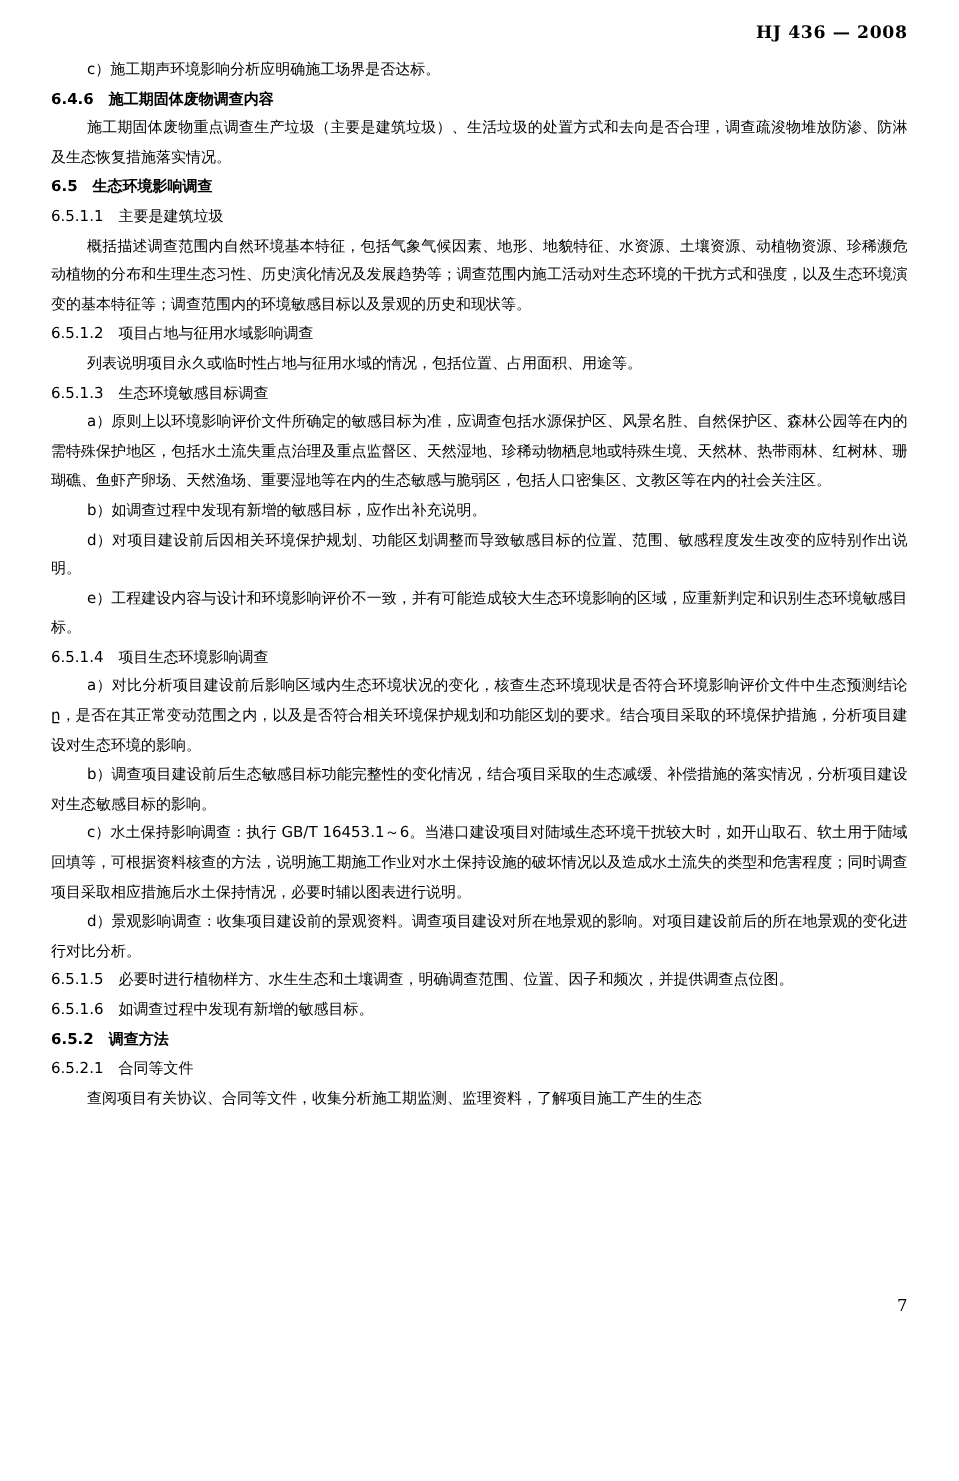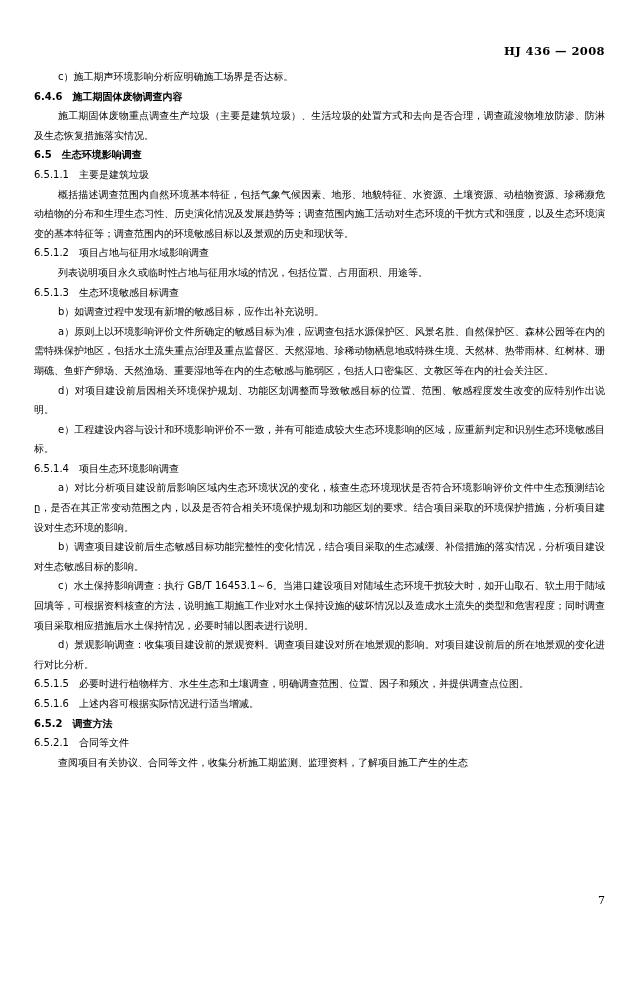--- a/index.html
+++ b/index.html
@@ -14,21 +14,20 @@
     color: #000000;
     position: relative;
     overflow: hidden;
   }
   .page {
     position: relative;
     width: 639px;
     height: 891px;
     box-sizing: border-box;
     padding: 14px 34px 0 34px;
-    margin-top: 30px;
   }
   .header {
     text-align: right;
     font-size: 11.5px;
     font-weight: bold;
     letter-spacing: 0.4px;
     margin-bottom: 9px;
     font-family: "DejaVu Serif", "Liberation Serif", serif;
   }
   .body-text {
@@ -66,30 +65,30 @@
   <div class="body-text">
     <p class="indent2">c）施工期声环境影响分析应明确施工场界是否达标。</p>
     <p class="sec-heading">6.4.6　施工期固体废物调查内容</p>
     <p class="indent2">施工期固体废物重点调查生产垃圾（主要是建筑垃圾）、生活垃圾的处置方式和去向是否合理，调查疏浚物堆放防渗、防淋及生态恢复措施落实情况。</p>
     <p class="sec-heading">6.5　生态环境影响调查</p>
     <p class="sub-heading">6.5.1.1　主要是建筑垃圾</p>
     <p class="indent2">概括描述调查范围内自然环境基本特征，包括气象气候因素、地形、地貌特征、水资源、土壤资源、动植物资源、珍稀濒危动植物的分布和生理生态习性、历史演化情况及发展趋势等；调查范围内施工活动对生态环境的干扰方式和强度，以及生态环境演变的基本特征等；调查范围内的环境敏感目标以及景观的历史和现状等。</p>
     <p class="sub-heading">6.5.1.2　项目占地与征用水域影响调查</p>
     <p class="indent2">列表说明项目永久或临时性占地与征用水域的情况，包括位置、占用面积、用途等。</p>
     <p class="sub-heading">6.5.1.3　生态环境敏感目标调查</p>
+    <p class="indent2">a）原则上以环境影响评价文件所确定的敏感目标为准，应调查包括水源保护区、风景名胜、自然保护区、森林公园等在内的需特殊保护地区，包括水土流失重点治理及重点监督区、天然湿地、珍稀动物栖息地或特殊生境、天然林、热带雨林、红树林、珊瑚礁、鱼虾产卵场、天然渔场、重要湿地等在内的生态敏感与脆弱区，包括人口密集区、文教区等在内的社会关注区。</p>
     <p class="indent2">b）如调查过程中发现有新增的敏感目标，应作出补充说明。</p>
-    <p class="indent2">a）原则上以环境影响评价文件所确定的敏感目标为准，应调查包括水源保护区、风景名胜、自然保护区、森林公园等在内的需特殊保护地区，包括水土流失重点治理及重点监督区、天然湿地、珍稀动物栖息地或特殊生境、天然林、热带雨林、红树林、珊瑚礁、鱼虾产卵场、天然渔场、重要湿地等在内的生态敏感与脆弱区，包括人口密集区、文教区等在内的社会关注区。</p>
     <p class="indent2">d）对项目建设前后因相关环境保护规划、功能区划调整而导致敏感目标的位置、范围、敏感程度发生改变的应特别作出说明。</p>
     <p class="indent2">e）工程建设内容与设计和环境影响评价不一致，并有可能造成较大生态环境影响的区域，应重新判定和识别生态环境敏感目标。</p>
     <p class="sub-heading">6.5.1.4　项目生态环境影响调查</p>
     <p class="indent2">a）对比分析项目建设前后影响区域内生态环境状况的变化，核查生态环境现状是否符合环境影响评价文件中生态预测结论ը，是否在其正常变动范围之内，以及是否符合相关环境保护规划和功能区划的要求。结合项目采取的环境保护措施，分析项目建设对生态环境的影响。</p>
     <p class="indent2">b）调查项目建设前后生态敏感目标功能完整性的变化情况，结合项目采取的生态减缓、补偿措施的落实情况，分析项目建设对生态敏感目标的影响。</p>
     <p class="indent2">c）水土保持影响调查：执行 GB/T 16453.1～6。当港口建设项目对陆域生态环境干扰较大时，如开山取石、软土用于陆域回填等，可根据资料核查的方法，说明施工期施工作业对水土保持设施的破坏情况以及造成水土流失的类型和危害程度；同时调查项目采取相应措施后水土保持情况，必要时辅以图表进行说明。</p>
     <p class="indent2">d）景观影响调查：收集项目建设前的景观资料。调查项目建设对所在地景观的影响。对项目建设前后的所在地景观的变化进行对比分析。</p>
     <p class="sub-heading">6.5.1.5　必要时进行植物样方、水生生态和土壤调查，明确调查范围、位置、因子和频次，并提供调查点位图。</p>
-    <p class="sub-heading">6.5.1.6　上述内容可根据实际情况进行适当增减。</p>
+    <p class="sub-heading">6.5.1.6　如调查过程中发现有新增的敏感目标。</p>
     <p class="sec-heading">6.5.2　调查方法</p>
     <p class="sub-heading">6.5.2.1　合同等文件</p>
     <p class="indent2">查阅项目有关协议、合同等文件，收集分析施工期监测、监理资料，了解项目施工产生的生态</p>
   </div>
 
   <div class="footer">7</div>
 </div>
 
 </body></html>

